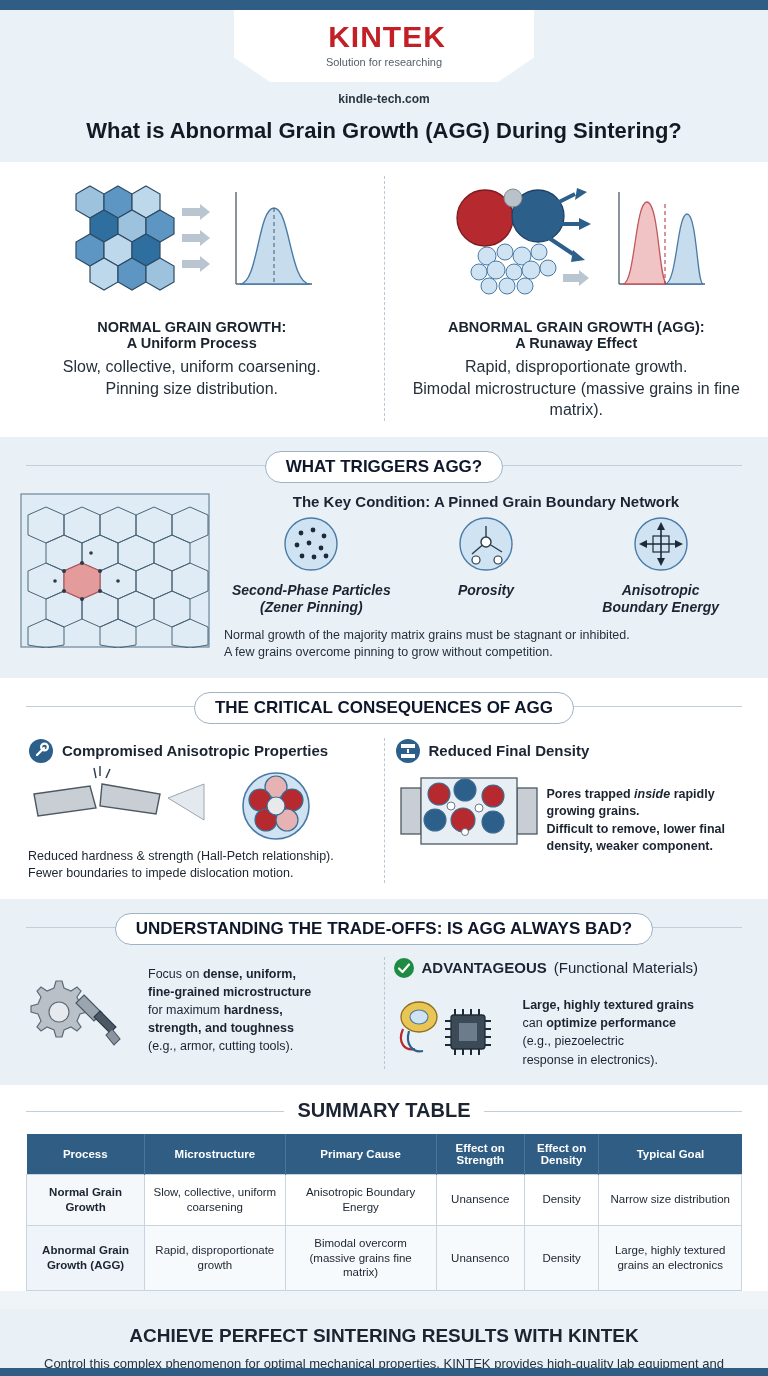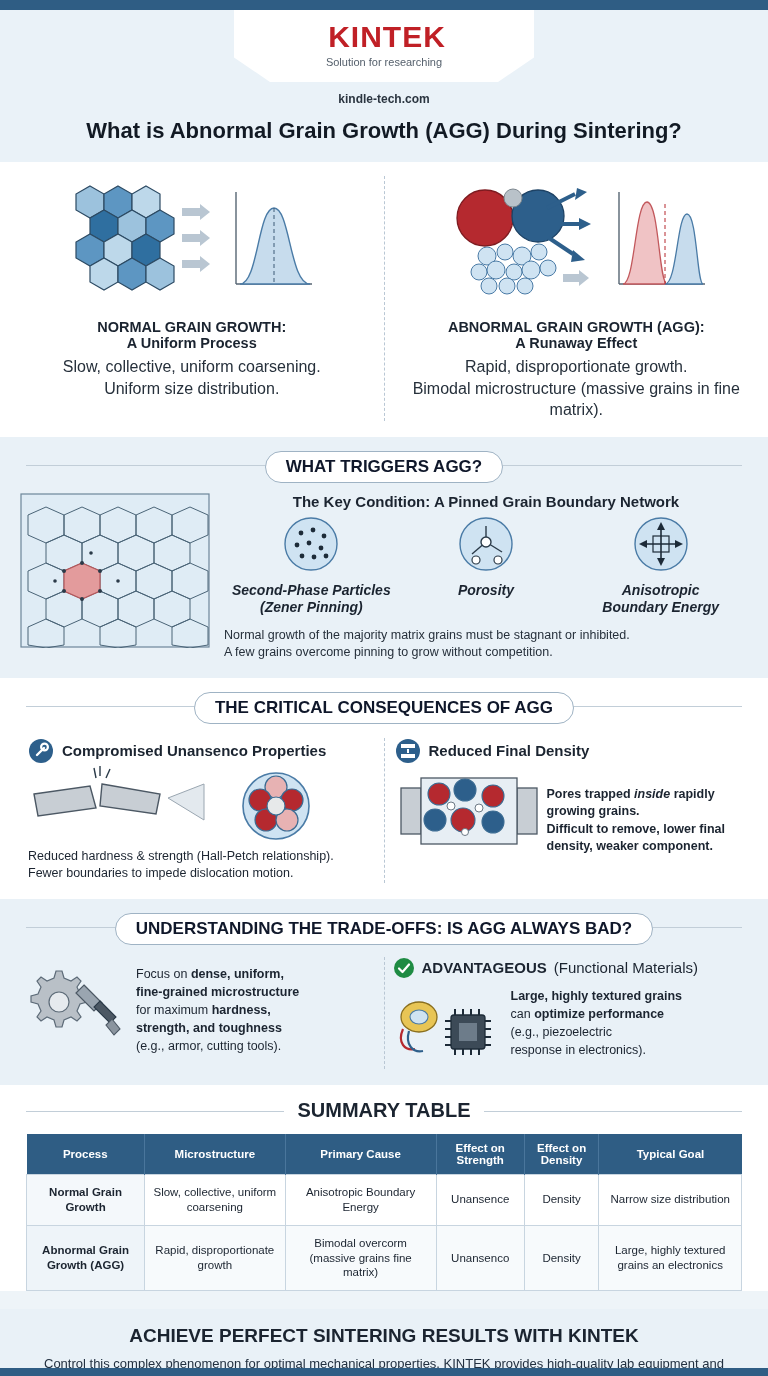--- a/index.html
+++ b/index.html
@@ -76,21 +76,21 @@
   .cons-col.left { border-right: 1px dashed #b9c7d4; }
   .cons-head { display:flex; align-items:center; gap:8px; font-size:15px; font-weight:bold; }
   .cons-body { font-size:12.5px; line-height:1.4; margin-top:6px; }
   .cons-flex { display:flex; align-items:flex-end; gap:2px;font-weight:bold; }
 
   
   .trade { display:flex; padding: 6px 18px 16px; }
   .trade-col { flex:1; padding: 0 8px; }
   .trade-col.left { border-right: 1px dashed #b9c7d4; }
   .trade-head { display:flex; align-items:center; gap:7px; font-size:15px; font-weight:bold; }
-  .trade-body { display:flex; gap:14px; align-items:flex-start; margin-top:8px; }
+  .trade-body { display:flex; gap:26px; align-items:flex-end; margin-top:8px; }
   .trade-text { font-size:12.5px; line-height:1.45; }
 
   
   .sum-title { text-align:center; font-size:20px; font-weight:bold; padding: 14px 0 4px; position:relative;}
   .sum-title:before { content:""; position:absolute; left:26px; right:26px; top:26px; border-top:1px solid #c2ced8; }
   .sum-title span { background:#fff; position:relative; padding: 0 14px; z-index:2; }
   table { width: calc(100% - 52px); margin: 8px 26px 18px; border-collapse: collapse; }
   th {
     background:#2f5d84; color:#fff; font-size:11.5px; font-weight:bold;
     padding: 8px 4px; border-right:1px solid #4a769c; text-align:center;
@@ -158,21 +158,21 @@
             <path d="M16,100 C34,100 34,24 50,24 C66,24 66,100 86,100 Z" fill="#c7dced" stroke="#4a7ba6" stroke-width="1.4"></path>
             <line x1="50" y1="24" x2="50" y2="100" stroke="#3c5a76" stroke-width="1" stroke-dasharray="4,3"></line>
           </svg>
         </div>
         <h3>
           <span>NORMAL GRAIN GROWTH:</span>
           <span class="ln2">A Uniform Process</span>
         </h3>
         <p>
           <span>Slow, collective, uniform coarsening.</span><br>
-          <span>Uniform size distribution.</span>
+          <span>Pinning size distribution.</span>
         </p>
       </div>
 
       <div class="col">
         <div class="viz">
           <svg width="160" height="130" viewBox="0 0 160 130">
             <circle cx="42" cy="40" r="28" fill="#b5292f" stroke="#7d1a1f" stroke-width="1.3"></circle>
             <circle cx="95" cy="38" r="26" fill="#2d5f8b" stroke="#1d4265" stroke-width="1.3"></circle>
             <circle cx="70" cy="20" r="9" fill="#b9c2c9" stroke="#7d878f" stroke-width="1"></circle>
             <g fill="#cfe3f2" stroke="#4a7ba6" stroke-width="1">
@@ -340,21 +340,21 @@
       <span class="pill">THE CRITICAL CONSEQUENCES OF AGG</span>
     </div>
     <div class="cons">
       <div class="cons-col left">
         <div class="cons-head">
           <svg width="26" height="26" viewBox="0 0 26 26">
             <circle cx="13" cy="13" r="12" fill="#2d5f8b"></circle>
             <path d="M9,17 L16,10" stroke="#ffffff" stroke-width="2.4" stroke-linecap="round"></path>
             <circle cx="16.5" cy="9" r="3.4" fill="none" stroke="#ffffff" stroke-width="2.2"></circle>
           </svg>
-          <span>Compromised Unansenco Properties</span>
+          <span>Compromised Anisotropic Properties</span>
         </div>
         <div class="cons-flex">
           <svg width="210" height="78" viewBox="0 0 210 78">
             <polygon points="6,30 62,22 68,44 10,52" fill="#c8ced4" stroke="#4c5864" stroke-width="1.4"></polygon>
             <polygon points="74,20 132,30 128,50 72,42" fill="#c8ced4" stroke="#4c5864" stroke-width="1.4"></polygon>
             <g stroke="#2a3a48" stroke-width="1.4">
               <path d="M68,14 L66,4"></path>
                 <path d="M78,14 L82,5"></path>
                 <path d="M72,12 L72,2"></path>
             </g>

